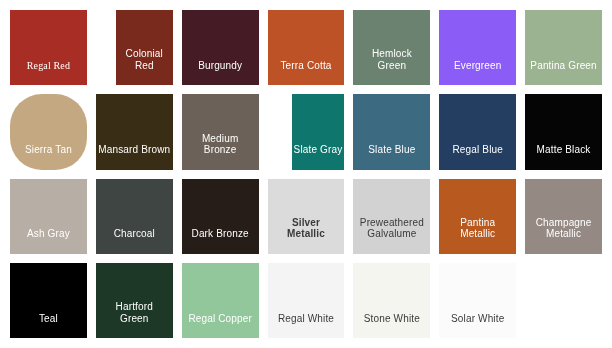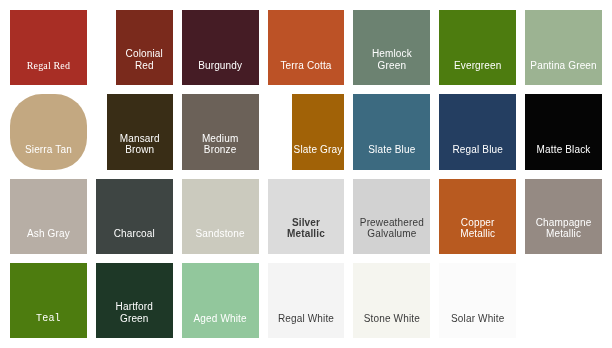--- a/index.html
+++ b/index.html
@@ -58,82 +58,82 @@
     <div class="swatch" style="background: rgb(69, 28, 37);">
       <span class="swatch-label light-text">Burgundy</span>
     </div>
     <div class="swatch" style="background: rgb(188, 82, 38);">
       <span class="swatch-label light-text">Terra Cotta</span>
     </div>
     <div class="swatch" style="background: rgb(108, 130, 113);">
       <span class="swatch-label light-text">Hemlock
 Green</span>
     </div>
-    <div class="swatch" style="background: #4d7c0f;">
+    <div class="swatch" style="background: #8b5cf6;">
       <span class="swatch-label light-text">Evergreen</span>
     </div>
     <div class="swatch" style="background: rgb(156, 179, 146);">
       <span class="swatch-label light-text">Pantina Green</span>
     </div>
     <div class="swatch" style="background: rgb(195, 168, 129); border-radius: 32px;">
       <span class="swatch-label light-text">Sierra Tan</span>
     </div>
-    <div class="swatch" style="background: rgb(57, 45, 22); margin-left: 11px;">
+    <div class="swatch" style="background: rgb(57, 45, 22);">
       <span class="swatch-label light-text">Mansard Brown</span>
     </div>
     <div class="swatch" style="background: rgb(107, 97, 88);">
       <span class="swatch-label light-text">Medium
 Bronze</span>
     </div>
-    <div class="swatch" style="background: #a16207; margin-left: 24px;">
+    <div class="swatch" style="background: #0f766e; margin-left: 24px;">
       <span class="swatch-label light-text">Slate Gray</span>
     </div>
     <div class="swatch" style="background: rgb(60, 106, 128);">
       <span class="swatch-label light-text">Slate Blue</span>
     </div>
     <div class="swatch" style="background: rgb(36, 62, 97);">
       <span class="swatch-label light-text">Regal Blue</span>
     </div>
     <div class="swatch" style="background: rgb(5, 5, 5);">
       <span class="swatch-label light-text">Matte Black</span>
     </div>
     <div class="swatch" style="background: rgb(183, 174, 165);">
       <span class="swatch-label light-text">Ash Gray</span>
     </div>
     <div class="swatch" style="background: rgb(62, 69, 67);">
       <span class="swatch-label light-text">Charcoal</span>
     </div>
-    <div class="swatch" style="background: rgb(203, 202, 190);">
-      <span class="swatch-label light-text">Sandstone</span>
+    <div class="swatch" style="background: rgb(38, 29, 25);">
+      <span class="swatch-label light-text">Dark Bronze</span>
     </div>
     <div class="swatch" style="background: rgb(219, 219, 219); font-weight: bold;">
       <span class="swatch-label dark-text">Silver
 Metallic</span>
     </div>
     <div class="swatch" style="background: rgb(210, 210, 210);">
       <span class="swatch-label dark-text">Preweathered
 Galvalume</span>
     </div>
     <div class="swatch" style="background: rgb(184, 90, 32);">
-      <span class="swatch-label light-text">Copper
+      <span class="swatch-label light-text">Pantina
 Metallic</span>
     </div>
     <div class="swatch" style="background: rgb(149, 138, 131); align-items: flex-end;">
       <span class="swatch-label light-text">Champagne
 Metallic</span>
     </div>
-    <div class="swatch" style="background: #4d7c0f; font-family: Liberation Mono, monospace;">
+    <div class="swatch" style="background: #000000;">
       <span class="swatch-label light-text">Teal</span>
     </div>
     <div class="swatch" style="background: rgb(30, 56, 39);">
       <span class="swatch-label light-text">Hartford
 Green</span>
     </div>
     <div class="swatch" style="background: rgb(146, 199, 156);">
-      <span class="swatch-label light-text">Aged White</span>
+      <span class="swatch-label light-text">Regal Copper</span>
     </div>
     <div class="swatch" style="background: rgb(244, 244, 244);">
       <span class="swatch-label dark-text">Regal White</span>
     </div>
     <div class="swatch" style="background: rgb(245, 245, 239);">
       <span class="swatch-label dark-text">Stone White</span>
     </div>
     <div class="swatch" style="background: rgb(251, 251, 251);">
       <span class="swatch-label dark-text">Solar White</span>
     </div>

